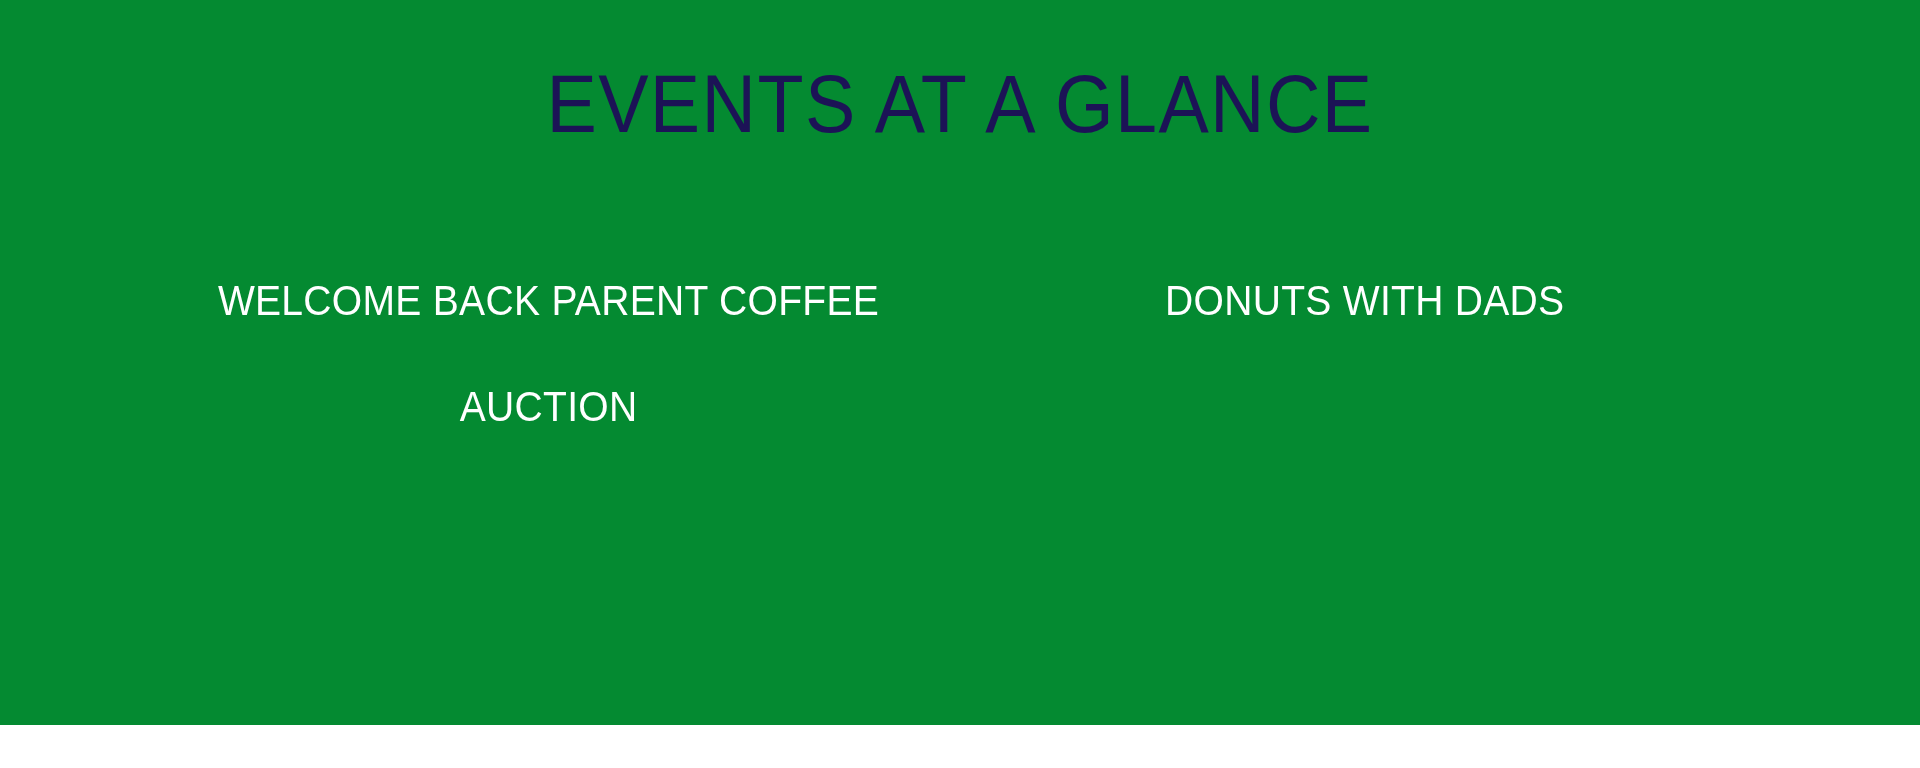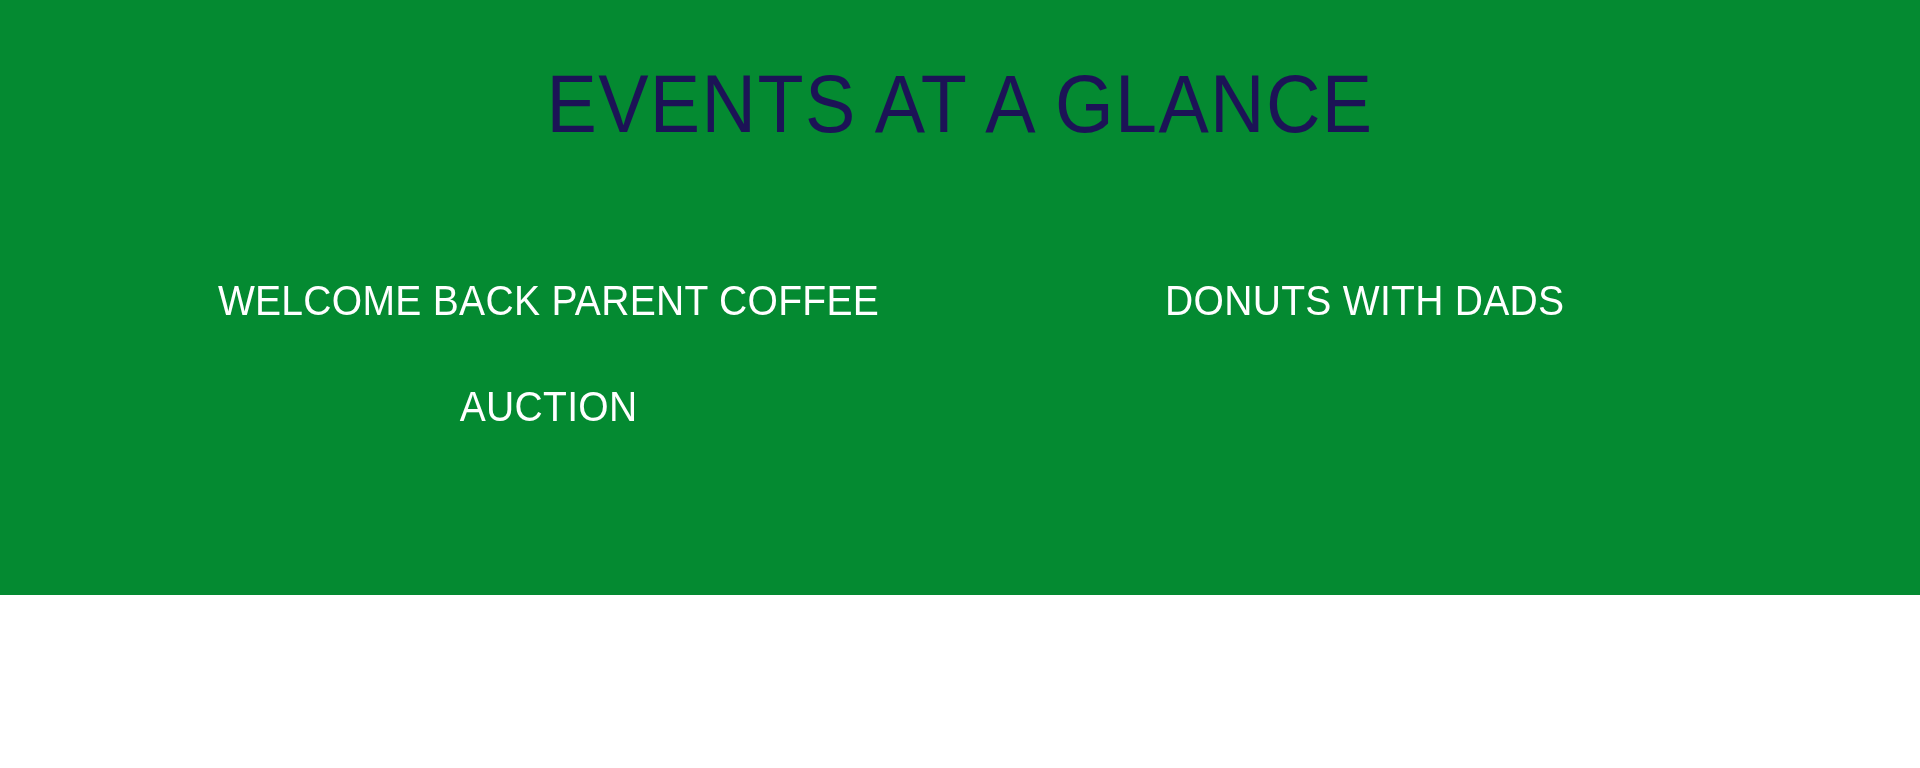--- a/index.html
+++ b/index.html
@@ -9,21 +9,21 @@
   }
   body {
     width: 1920px;
     height: 768px;
     overflow: hidden;
     font-family: "Liberation Sans", sans-serif;
   }
   #slide {
     position: relative;
     width: 1920px;
-    height: 595px;
+    height: 725px;
     background: #048A31;
     box-sizing: border-box;
     display: flex;
     flex-direction: column;
     align-items: center;
   }
   #slide-title {
     margin: 0;
     position: absolute;
     top: 58px;

